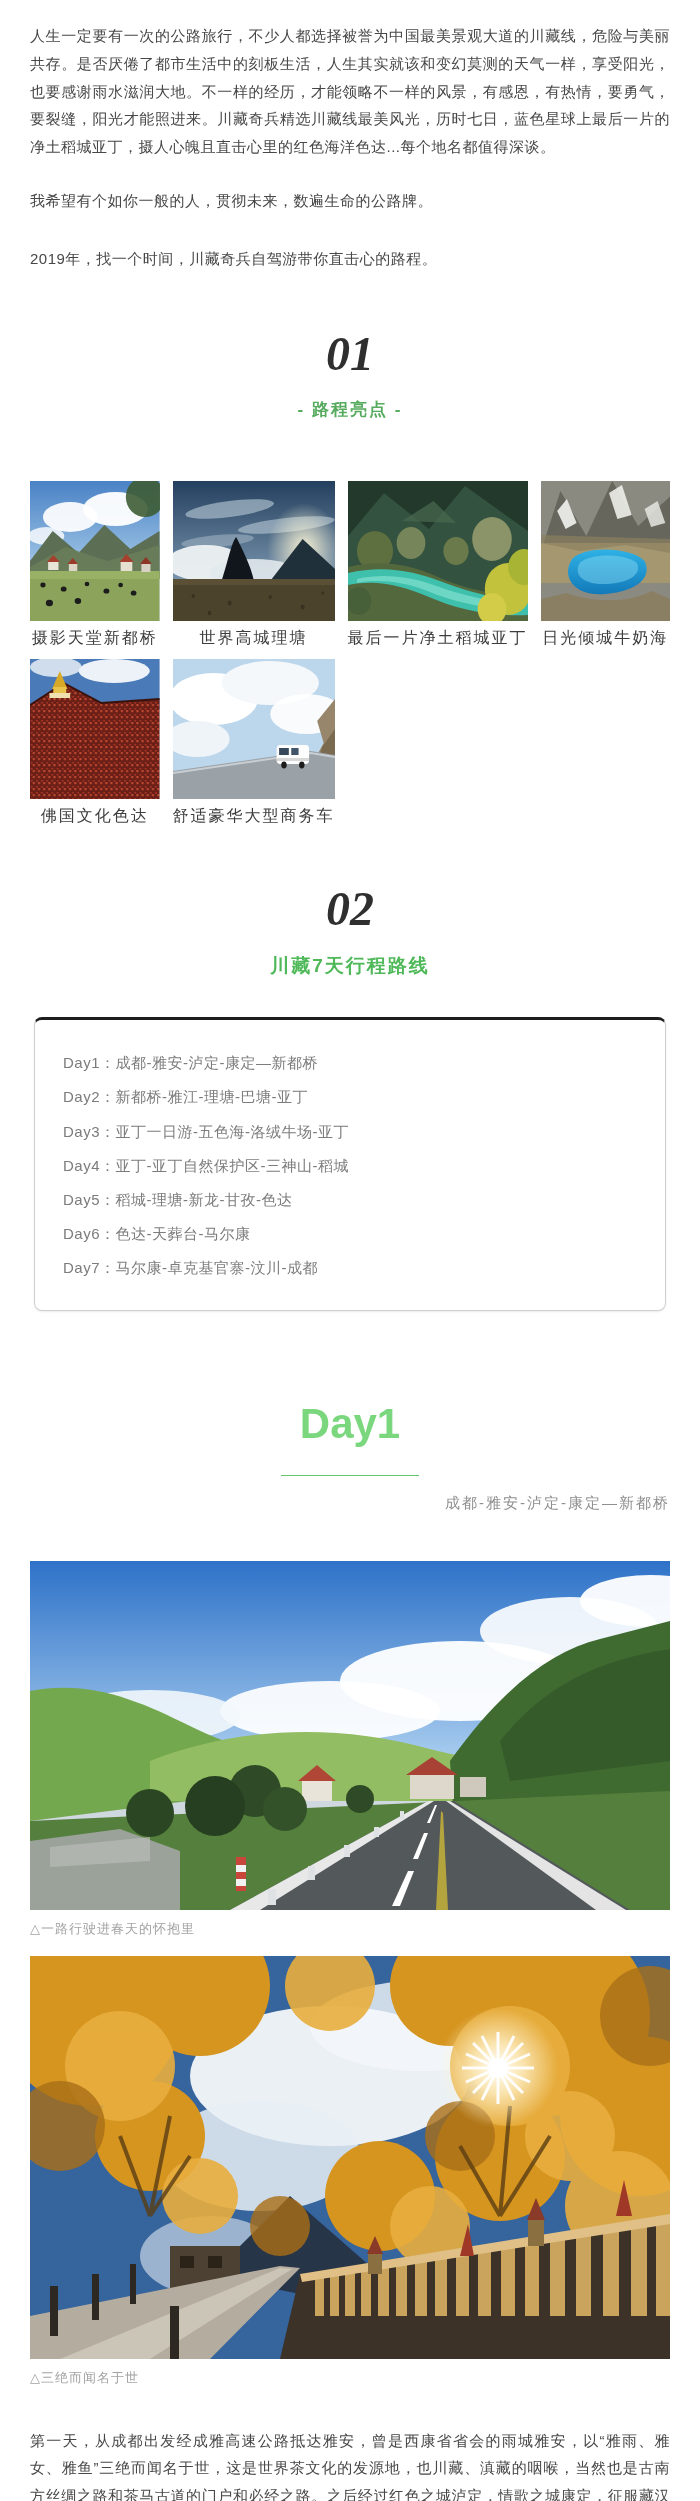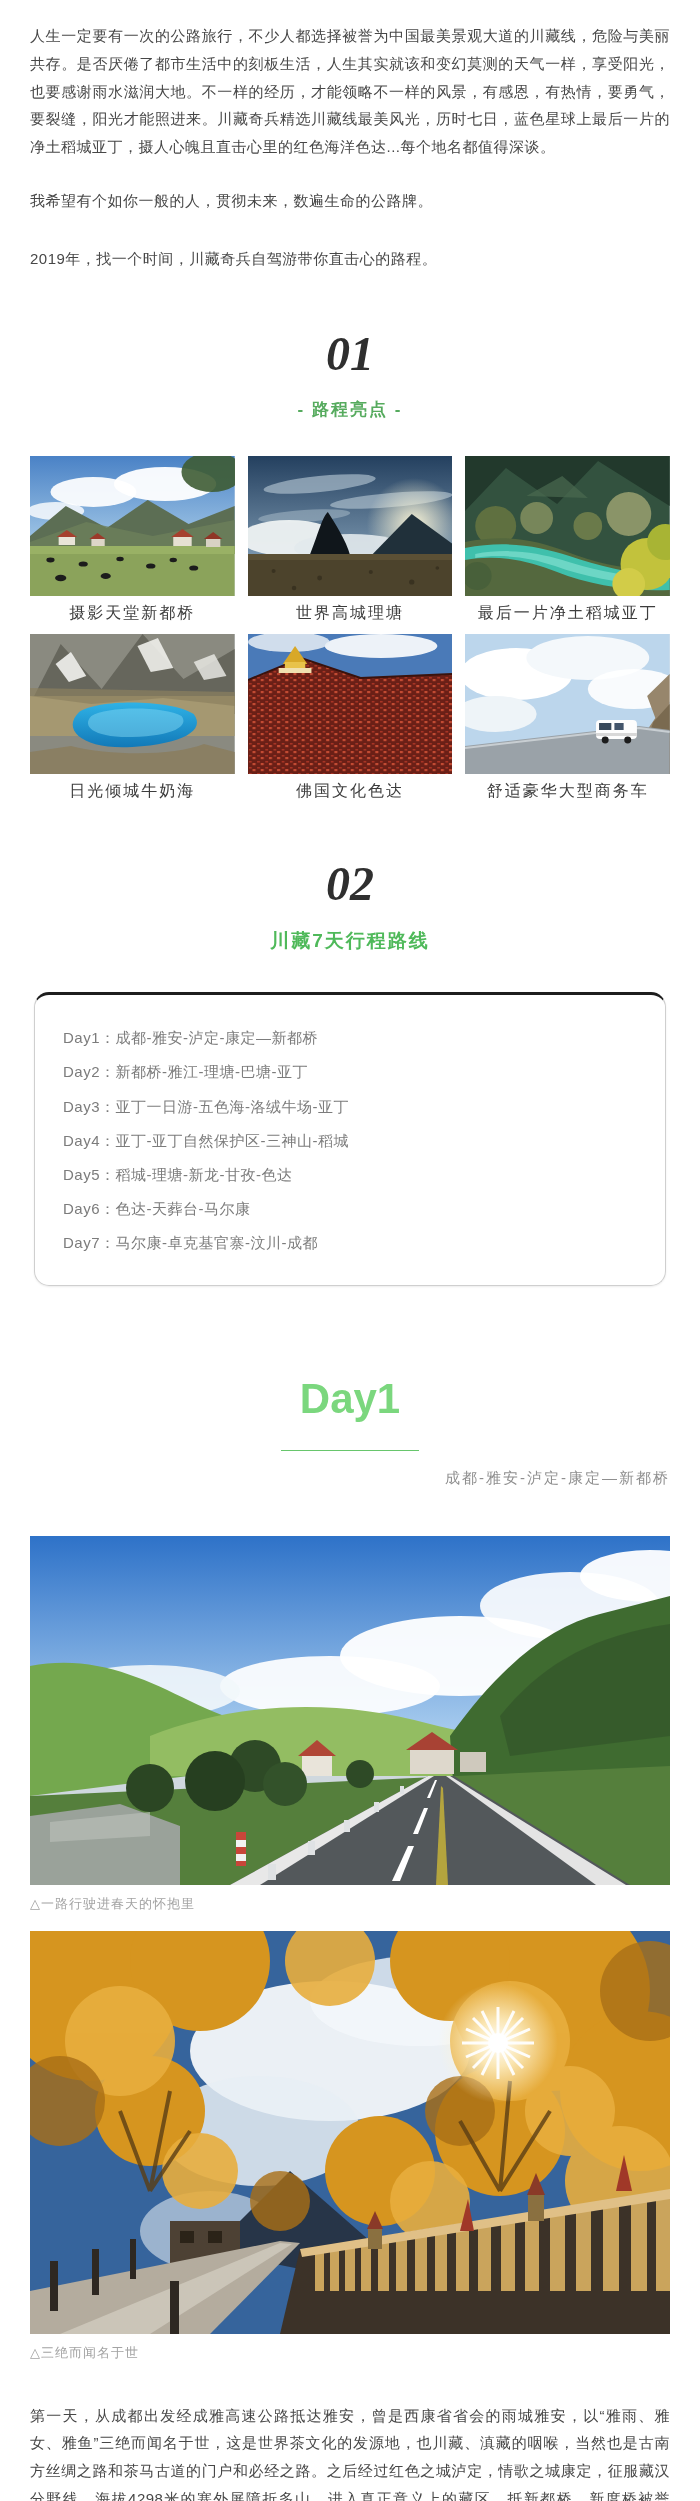--- a/index.html
+++ b/index.html
@@ -21,36 +21,36 @@
     font-style:italic;font-weight:600;font-size:48px;color:#2f2f2f;
     margin-top:58px;line-height:1;
   }
   .sec-title{
     margin-top:20px;font-size:17px;font-weight:bold;
     color:#56ab5e;letter-spacing:2px;
   }
   .sec-title.big{font-size:19px;color:#4fb95a;}
   
   .grid{
-    margin-top:35px;
-    display:grid;grid-template-columns:repeat(3,1fr);
+    margin-top:60px;
+    display:grid;grid-template-columns:repeat(4,1fr);
     column-gap:13px;row-gap:10px;
   }
   .cell{margin:0;}
   .thumb{width:100%;height:140px;overflow:hidden;background:#dfe5ea;}
   .thumb svg{display:block;width:100%;height:100%;}
   .cell figcaption{
     margin-top:7px;text-align:center;font-size:16px;color:#3d3d3d;
     letter-spacing:2px;white-space:nowrap;
   }
   
   .itinerary-box{
     margin:38px 4px 0 4px;
     border:1px solid #cfcfcf;border-top:3px solid #1d1d1d;
-    border-radius:15px;
+    border-radius:8px;
     padding:26px 28px 24px 28px;
     box-shadow:0 1px 2px rgba(0,0,0,.08);
   }
   .itin-line{
     font-size:15px;color:#7c7c7c;line-height:2.28;letter-spacing:.5px;
   }
   
   .day-heading{
     margin:92px 0 0 0;text-align:center;
     font-size:42px;font-weight:bold;color:#7bd77e;line-height:1;

